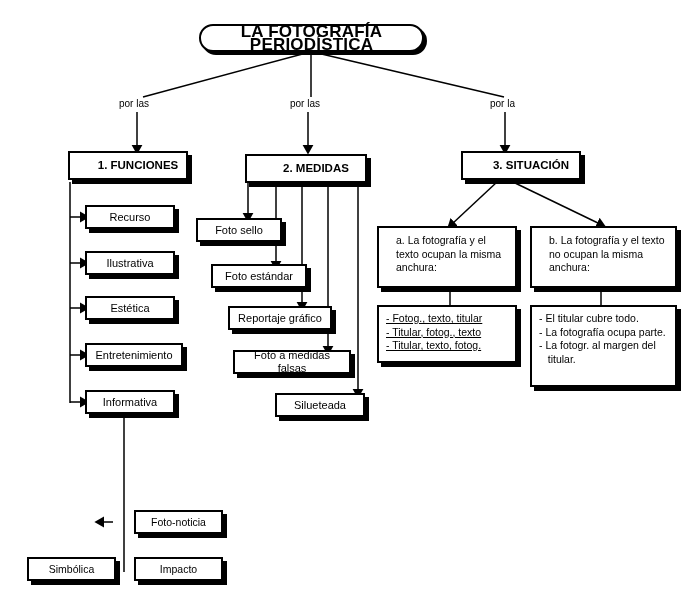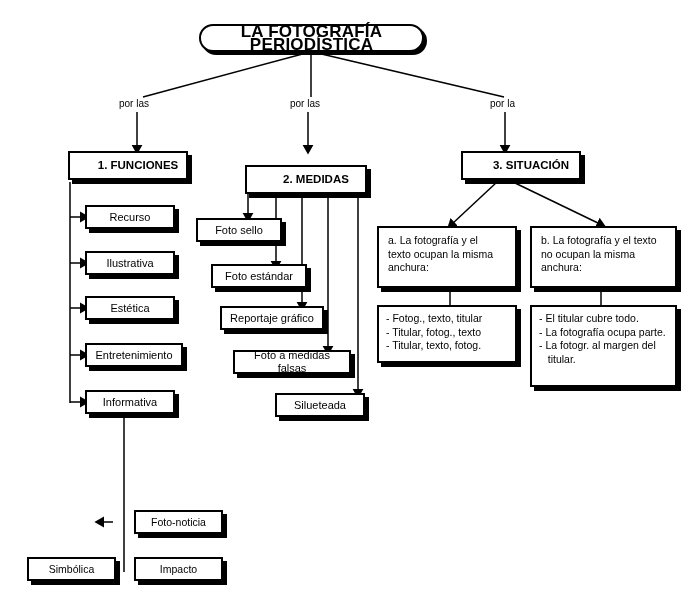--- a/index.html
+++ b/index.html
@@ -53,21 +53,21 @@
     font-size: 11.5px;
     padding-left: 20px;
   }
   .node.leaf {
     font-size: 11px;
     padding: 0 6px;
   }
   .node.para {
     display: block;
     text-align: left;
-    padding: 6px 7px 5px 9px;
+    padding: 6px 7px 5px 17px;
     font-size: 10.5px;
     line-height: 13.5px;
   }
   .node.para .ln { display: block; white-space: pre; }
   .node.list {
     display: block;
     text-align: left;
     padding: 5px 7px 5px 7px;
     font-size: 10.5px;
     line-height: 13.5px;
@@ -156,51 +156,51 @@
   <div class="node leaf" style="left:85px; top:296px; width:90px; height:24px;">
     <span>Estética</span>
   </div>
   <div class="node leaf" style="left:85px; top:343px; width:98px; height:24px;">
     <span>Entretenimiento</span>
   </div>
   <div class="node leaf" style="left:85px; top:390px; width:90px; height:24px;">
     <span>Informativa</span>
   </div>
 
-  <div class="node section" style="left:245px; top:165px; width:122px; height:29px;text-align:right;">
+  <div class="node section" style="left:245px; top:154px; width:122px; height:29px;text-align:right;">
     <span>2. MEDIDAS</span>
   </div>
 
   <div class="node leaf" style="left:196px; top:218px; width:86px; height:24px;">
     <span>Foto sello</span>
   </div>
   <div class="node leaf" style="left:211px; top:264px; width:96px; height:24px;">
     <span>Foto estándar</span>
   </div>
-  <div class="node leaf" style="left:220px; top:306px; width:104px; height:24px;">
+  <div class="node leaf" style="left:228px; top:306px; width:104px; height:24px;">
     <span>Reportaje gráfico</span>
   </div>
   <div class="node leaf" style="left:233px; top:350px; width:118px; height:24px;">
     <span>Foto a medidas falsas</span>
   </div>
   <div class="node leaf" style="left:275px; top:393px; width:90px; height:24px;">
     <span>Silueteada</span>
   </div>
 
   <div class="node section" style="left:461px; top:151px; width:120px; height:29px;">
     <span>3. SITUACIÓN</span>
   </div>
 
   <div class="node para" style="left:377px; top:226px; width:140px; height:62px;">
     <span class="ln">a. La fotografía y el</span>
     <span class="ln">texto ocupan la misma</span>
     <span class="ln">anchura:</span>
   </div>
 
-  <div class="node list" style="left:377px; top:305px; width:140px; height:58px;">
+  <div class="node list" style="left:377px; top:305px; width:140px; height:58px;text-decoration:underline;">
     <span class="ln">- Fotog., texto, titular</span>
     <span class="ln">- Titular, fotog., texto</span>
     <span class="ln">- Titular, texto, fotog.</span>
   </div>
 
   <div class="node para" style="left:530px; top:226px; width:147px; height:62px;">
     <span class="ln">b. La fotografía y el texto</span>
     <span class="ln">no ocupan la misma</span>
     <span class="ln">anchura:</span>
   </div>

